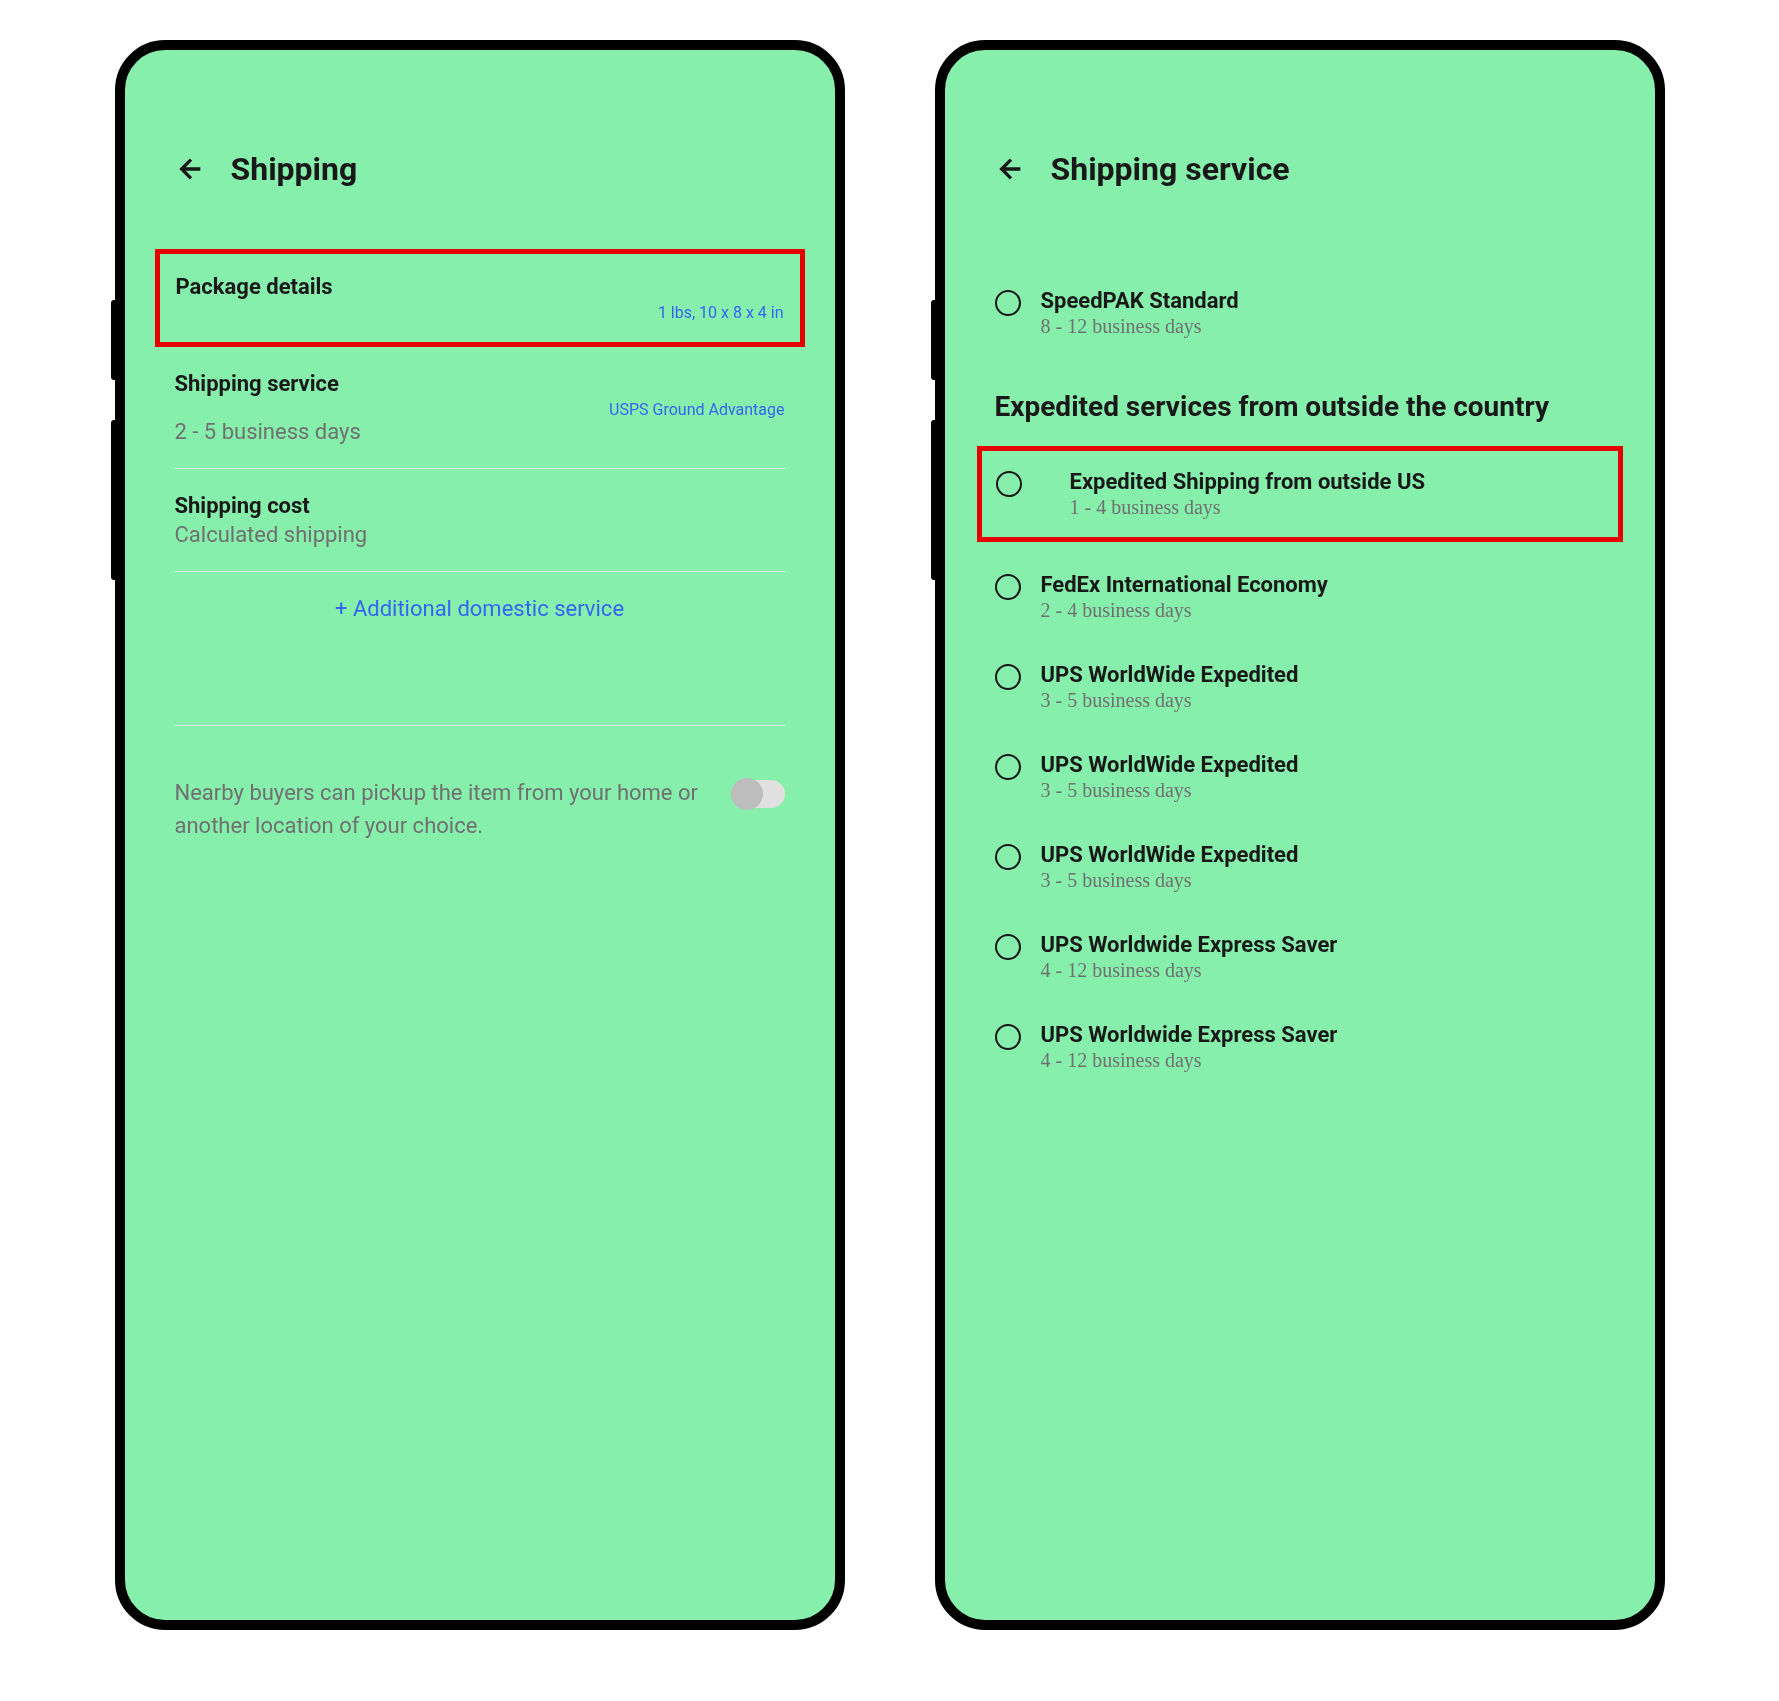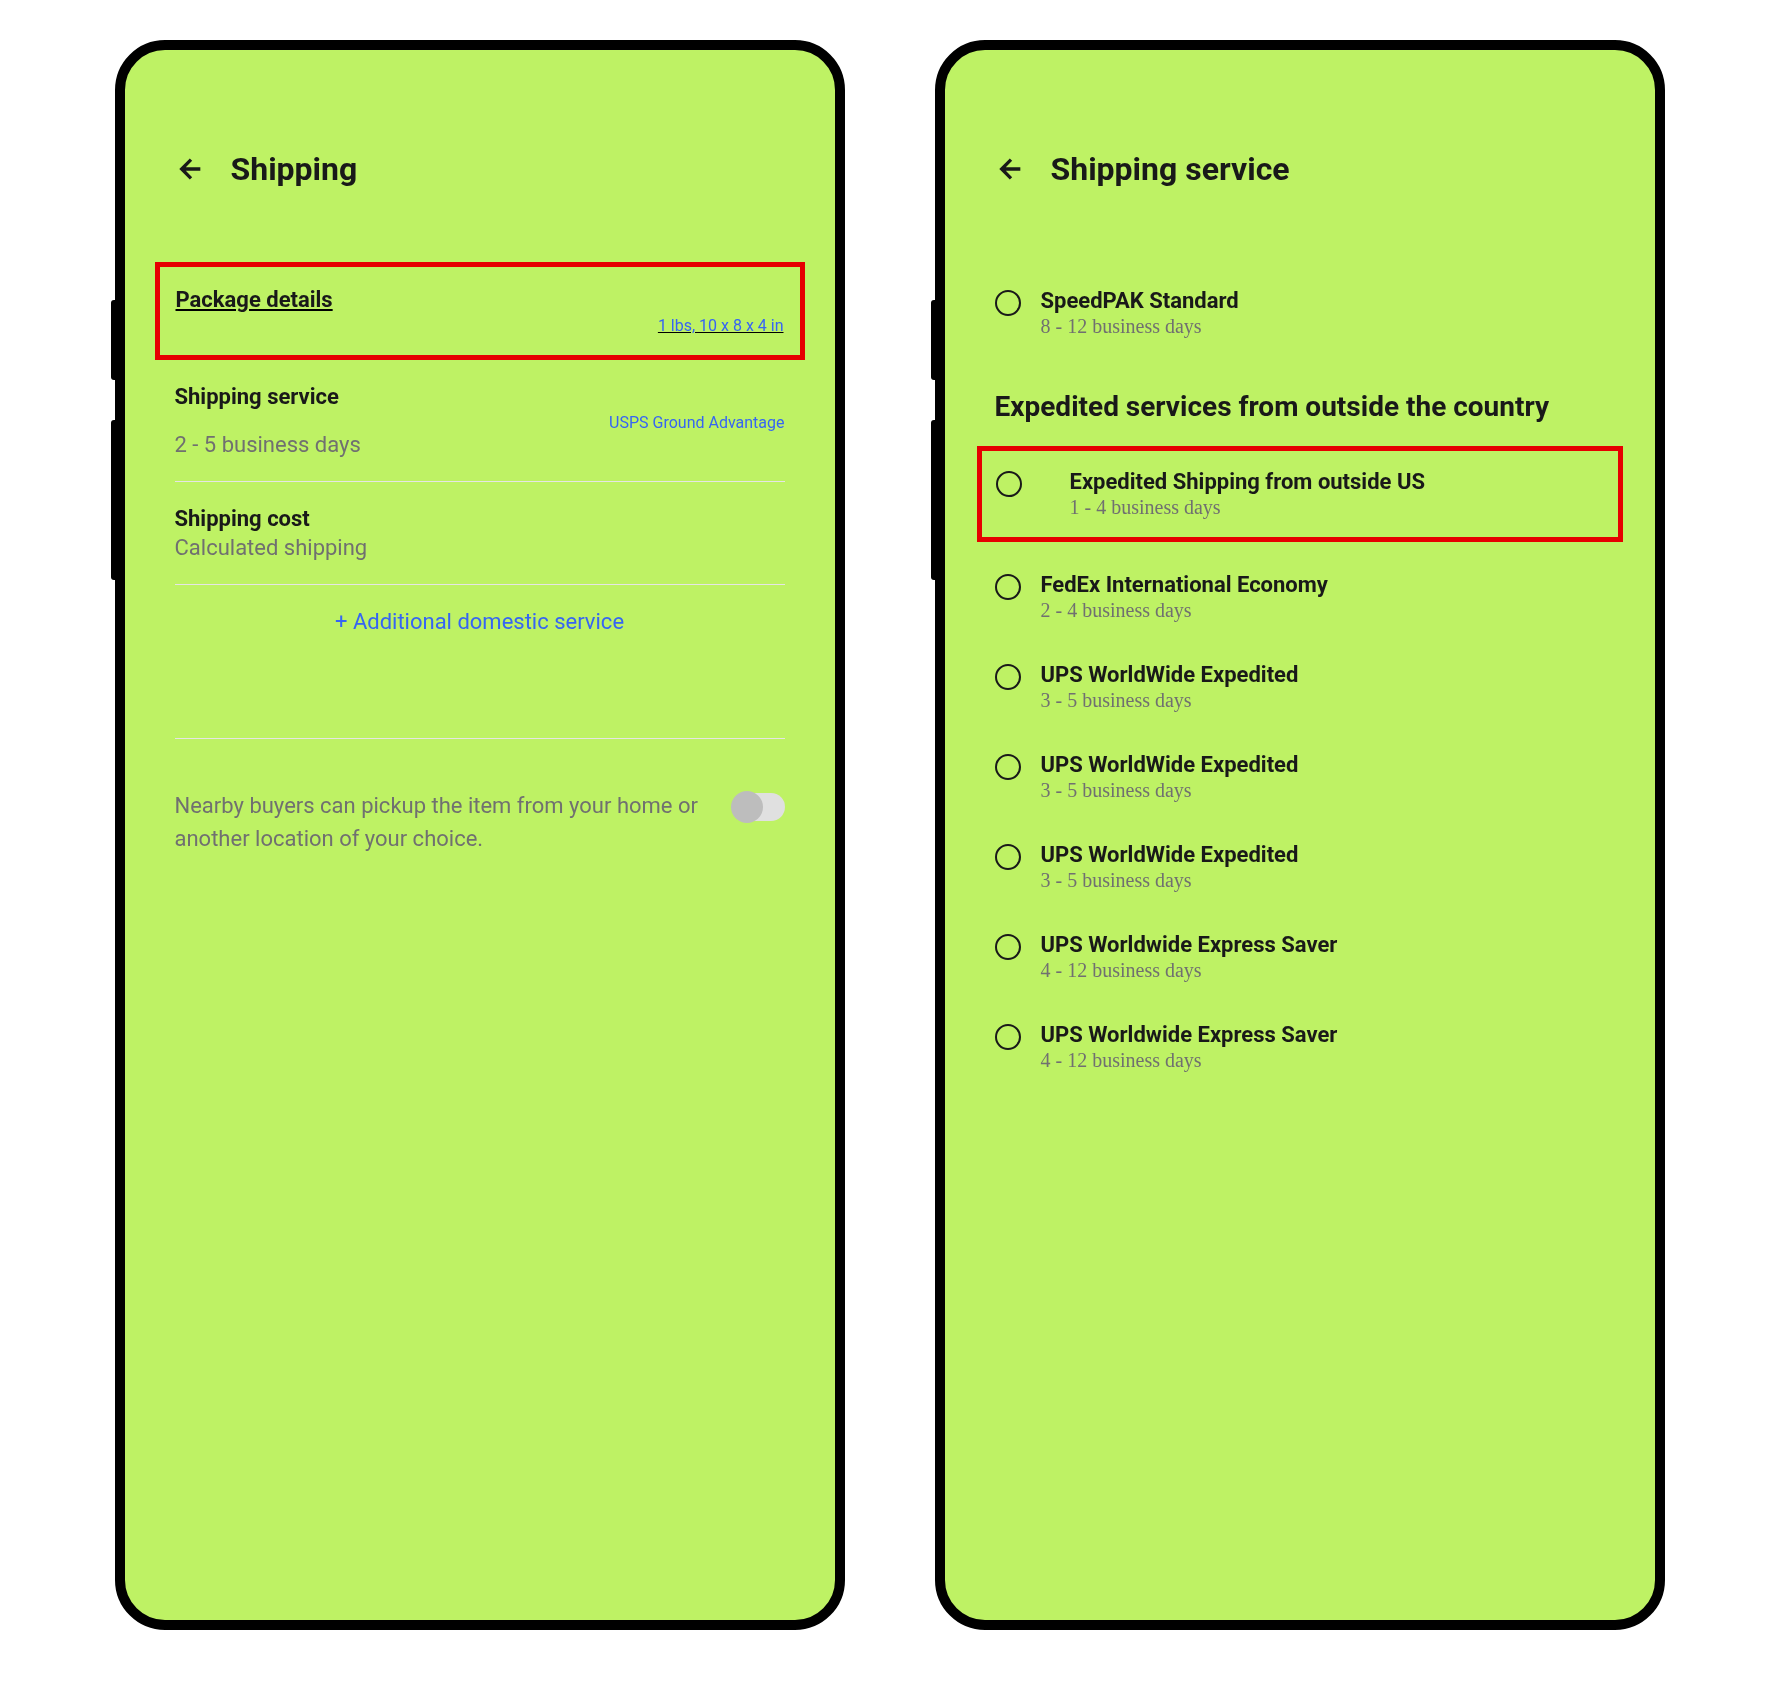--- a/index.html
+++ b/index.html
@@ -15,21 +15,21 @@
       padding: 40px 80px;
       justify-content: center;
     }
     .phone-frame {
       width: 730px;
       height: 1590px;
       border: 10px solid #000;
       border-radius: 50px;
       padding: 60px 30px 48px 30px;
       position: relative;
-      background: #bef264;
+      background: #86efac;
     }
     .phone-frame::before {
       content: '';
       position: absolute;
       left: -14px;
       top: 250px;
       width: 6px;
       height: 80px;
       background: #000;
       border-radius: 3px 0 0 3px;
@@ -139,22 +139,21 @@
     .add-link {
       text-align: center;
       padding: 24px 0;
       font-size: 22px;
       color: #3665f3;
       cursor: pointer;
     }
     .highlight-box {
       border: 5px solid #e60000;
       padding: 20px 16px;
-      margin: 24px -20px 0 -20px;
-      text-decoration: underline;
+      margin: 11px -20px 0 -20px;
     }
     .highlight-box .sub-section {
       border: none;
       padding: 0;
     }
     .divider {
       height: 1px;
       background: #e5e5e5;
       margin: 0;
     }

